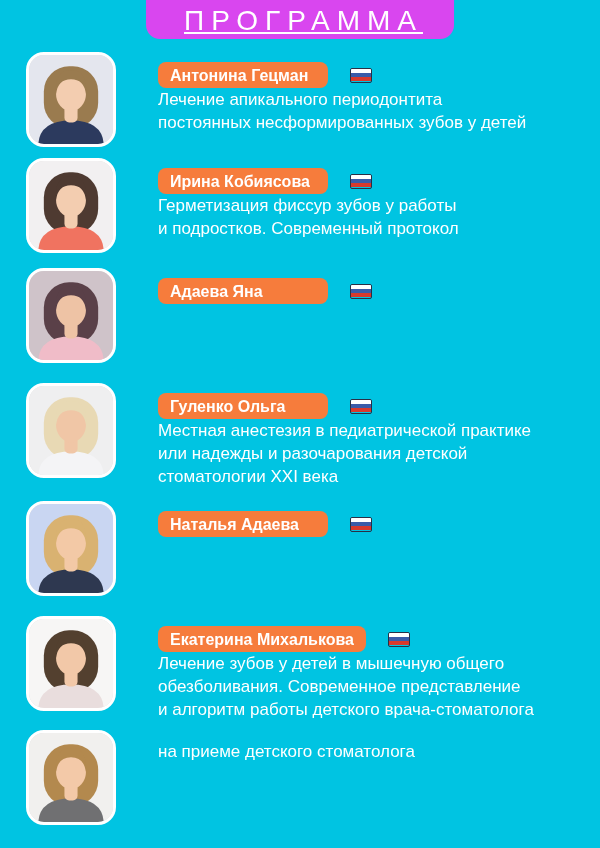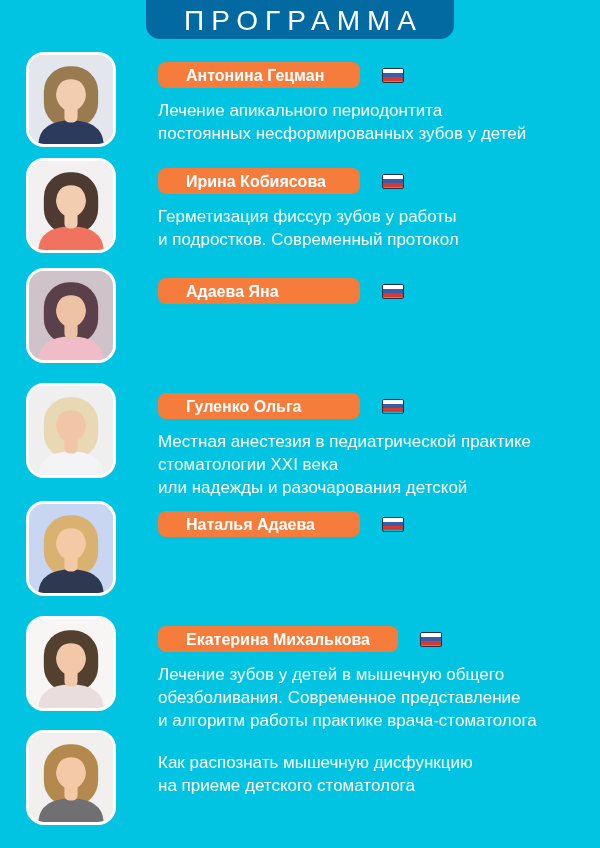--- a/index.html
+++ b/index.html
@@ -7,57 +7,56 @@
   .page{
     position:relative;
     width:600px;height:848px;
     background:#00c4e2;
     overflow:hidden;
     font-family:"Liberation Sans","DejaVu Sans",sans-serif;
     color:#ffffff;
   }
   .header-pill{
     position:absolute;top:0;left:50%;transform:translateX(-50%);
-    background:#0369a1;
+    background:#d946ef;
     height:39px;line-height:41px;
     padding:0 31px 0 38px;
     border-radius:0 0 14px 14px;
     font-size:28px;font-weight:300;letter-spacing:7px;
-    color:#ffffff;white-space:nowrap;
+    color:#ffffff;white-space:nowrap;text-decoration:underline;
   }
   .speaker{position:absolute;left:0;width:600px;}
   .row-0{top:52px}.row-1{top:158px}.row-2{top:268px}.row-3{top:383px}
   .row-4{top:501px}.row-5{top:616px}.row-6{top:730px}
   .photo{
     position:absolute;left:26px;top:0;
     width:84px;height:89px;
     border:3px solid #ffffff;border-radius:18px;
     overflow:hidden;background:#dddddd;
   }
   .photo svg{display:block;width:100%;height:100%;}
   .content{position:absolute;left:158px;top:10px;}
   .name-row{display:flex;align-items:center;}
   .name-badge{
     background:#f67c3c;color:#ffffff;
     min-width:146px;height:26px;line-height:27px;
-    padding:0 28px;border-radius:8px;
+    padding:0 12px;border-radius:8px;
     font-size:16px;font-weight:700;white-space:nowrap;
   }
   .flag{
     margin-left:22px;
     width:20px;height:13px;
     border:1px solid #2a2f45;border-radius:2px;
     overflow:hidden;display:flex;flex-direction:column;flex:none;
   }
   .flag span{flex:1;}
   .flag .stripe-white{background:#ffffff;}
   .flag .stripe-blue{background:#3a5ba8;}
   .flag .stripe-red{background:#d8392c;}
   .topic{
-    margin-top:11px;
     font-size:17px;line-height:23px;font-weight:400;
     color:#ffffff;
   }
   .topic div{white-space:nowrap;}
 </style>
 </head>
 <body>
 
 <div class="page">
 
@@ -155,22 +154,22 @@
       <div class="name-row">
         <div class="name-badge">Гуленко Ольга</div>
         <div class="flag">
           <span class="stripe-white"></span>
           <span class="stripe-blue"></span>
           <span class="stripe-red"></span>
         </div>
       </div>
       <div class="topic">
         <div>Местная анестезия в педиатрической практике</div>
+        <div>или надежды и разочарования детской</div>
         <div>стоматологии XXI века</div>
-        <div>или надежды и разочарования детской</div>
       </div>
     </div>
   </div>
 
   <div class="speaker row-4">
     <div class="photo" style="--bg:#c9d6f2;--hair:#d9b271;--skin:#f3c9a6;--top:#2e3850">
       <svg viewBox="0 0 90 95" preserveAspectRatio="xMidYMid slice">
         <rect width="90" height="95" fill="var(--bg)"></rect>
         <rect x="16" y="12" width="58" height="66" rx="27" fill="var(--hair)"></rect>
         <path d="M10,95 Q12,70 45,70 Q78,70 80,95 Z" fill="var(--top)"></path>
@@ -207,37 +206,36 @@
         <div class="name-badge">Екатерина Михалькова</div>
         <div class="flag">
           <span class="stripe-white"></span>
           <span class="stripe-blue"></span>
           <span class="stripe-red"></span>
         </div>
       </div>
       <div class="topic">
         <div>Лечение зубов у детей в мышечную общего</div>
         <div>обезболивания. Современное представление</div>
-        <div>и алгоритм работы практике врача-стоматолога</div>
+        <div>и алгоритм работы детского врача-стоматолога</div>
       </div>
     </div>
   </div>
 
   <div class="speaker row-6">
     <div class="photo" style="--bg:#f1f0ee;--hair:#b3894e;--skin:#f3c9a8;--top:#707072">
       <svg viewBox="0 0 90 95" preserveAspectRatio="xMidYMid slice">
         <rect width="90" height="95" fill="var(--bg)"></rect>
         <rect x="16" y="12" width="58" height="66" rx="27" fill="var(--hair)"></rect>
         <path d="M10,95 Q12,70 45,70 Q78,70 80,95 Z" fill="var(--top)"></path>
         <rect x="38" y="54" width="14" height="18" rx="5" fill="var(--skin)"></rect>
         <ellipse cx="45" cy="41" rx="16" ry="19" fill="var(--skin)"></ellipse>
         <path d="M29,42 Q27,16 45,16 Q63,16 61,42 Q59,26 45,26 Q31,26 29,42 Z" fill="var(--hair)"></path>
       </svg>
     </div>
     <div class="content">
       <div class="topic">
-        <div>Как распознать мышечную дисфункцию</div>
         <div>на приеме детского стоматолога</div>
       </div>
     </div>
   </div>
 
 </div>
 
 </body></html>

